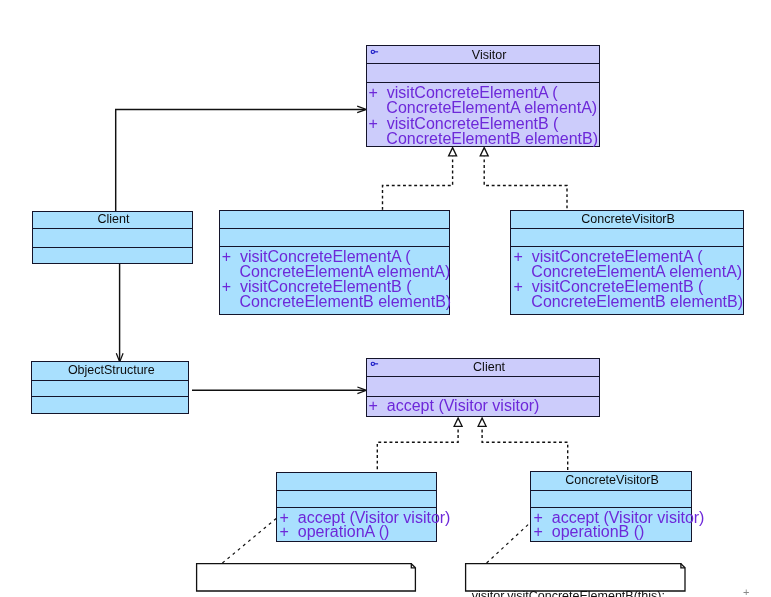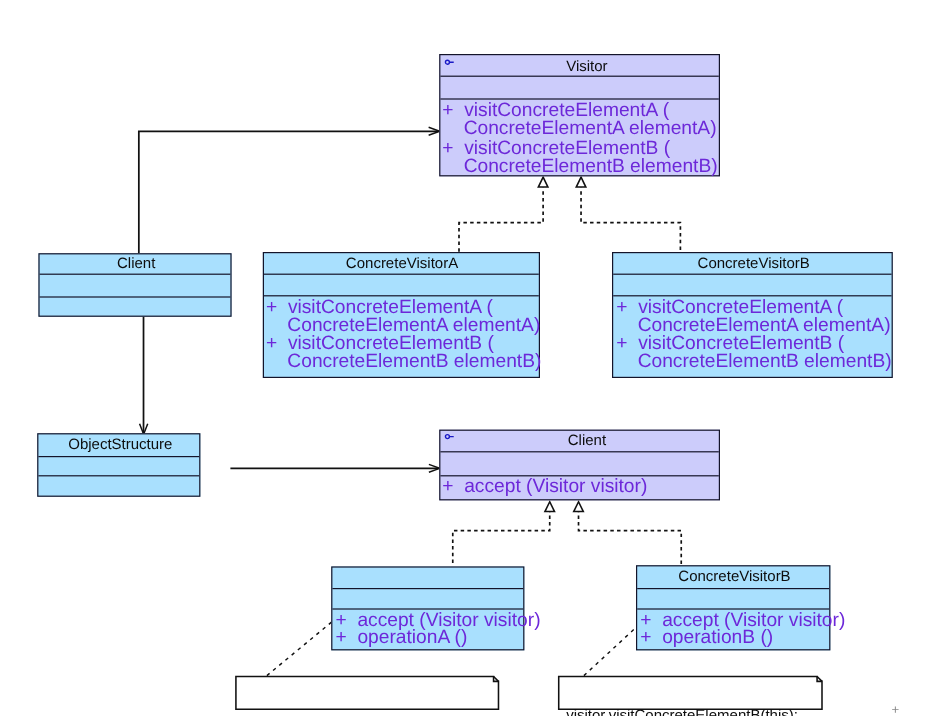--- a/index.html
+++ b/index.html
@@ -94,36 +94,35 @@
     <div class="zone" style="top:15.8px;height:18.6px;"></div>
     <div class="zone" style="top:34.4px;height:18.4px;"></div>
     <div class="title" style="top:1.1px;">Client</div>
     <div class="rule" style="top:15.8px;"></div>
     <div class="rule" style="top:34.4px;"></div>
   </div>
 
   <div class="uml" style="left:218.5px;top:210.4px;width:231px;height:104.2px;">
     <div class="zone" style="top:17.1px;height:17.8px;"></div>
     <div class="zone" style="top:34.9px;height:69.3px;"></div>
-    <div class="title" style="top:1.5px;">ConcreteVisitorA</div>
     <div class="rule" style="top:17.1px;"></div>
     <div class="rule" style="top:34.9px;"></div>
     <div class="memb" style="left:2.2px;top:37.3px;line-height:15.05px;"><span>+  visitConcreteElementA (</span><span>    ConcreteElementA elementA)</span><span>+  visitConcreteElementB (</span><span>    ConcreteElementB elementB)</span></div>
   </div>
 
   <div class="uml" style="left:510.4px;top:210.4px;width:233.4px;height:104.2px;">
     <div class="zone" style="top:17.1px;height:17.8px;"></div>
     <div class="zone" style="top:34.9px;height:69.3px;"></div>
     <div class="title" style="top:1.5px;text-align:center;">ConcreteVisitorB</div>
     <div class="rule" style="top:17.1px;"></div>
     <div class="rule" style="top:34.9px;"></div>
     <div class="memb" style="left:2.2px;top:37.3px;line-height:15.05px;"><span>+  visitConcreteElementA (</span><span>    ConcreteElementA elementA)</span><span>+  visitConcreteElementB (</span><span>    ConcreteElementB elementB)</span></div>
   </div>
 
-  <div class="uml" style="left:31.3px;top:361.4px;width:136px;height:52.8px;padding-left:29px;">
+  <div class="uml" style="left:31.3px;top:361.4px;width:158px;height:52.8px;padding-left:29px;">
     <div class="zone" style="top:17.2px;height:16.6px;"></div>
     <div class="zone" style="top:33.8px;height:19px;"></div>
     <div class="title" style="top:1.6px;">ObjectStructure</div>
     <div class="rule" style="top:17.2px;"></div>
     <div class="rule" style="top:33.8px;"></div>
   </div>
 
   <div class="uml iface" style="left:366.2px;top:357.9px;width:233.8px;height:59.1px;">
     <div class="zone" style="top:17.3px;height:20.1px;"></div>
     <div class="zone" style="top:37.4px;height:21.7px;"></div>

